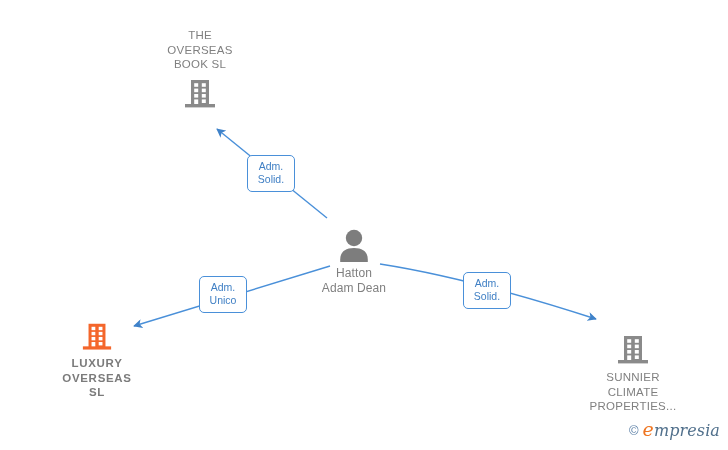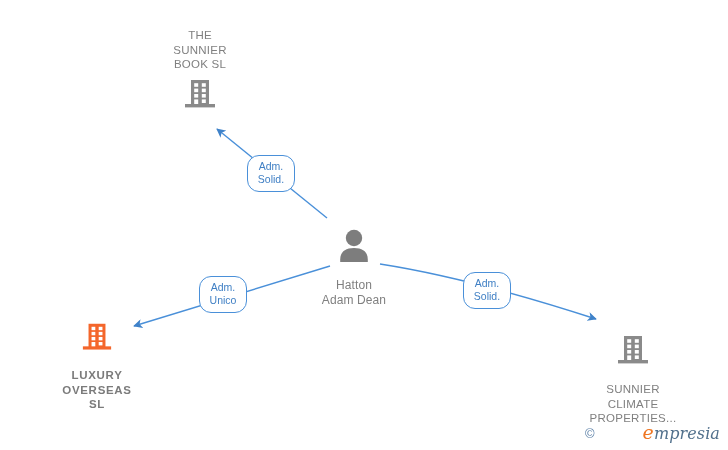--- a/index.html
+++ b/index.html
@@ -51,42 +51,42 @@
     font-weight: bold;
     color: #7b7b7b;
     letter-spacing: 0.7px;
   }
   .node-label.person {
     letter-spacing: 0.1px;
     font-size: 12px;
     line-height: 15px;
   }
   .label-above .node-label { margin-bottom: 4px; }
-  .label-below .node-label { margin-top: 16px; }
+  .label-below .node-label { margin-top: 4px; }
 
   
   #node-voucher-book {
     left: 150px; top: 28px; width: 100px;
   }
   #node-person-hatton {
     left: 296px; top: 228px; width: 116px;
   }
   #node-luxury-overseas {
     left: 47px; top: 320px; width: 100px;
   }
   #node-sunnier-climate {
     left: 578px; top: 332px; width: 110px;
   }
 
   
   .edge-label {
     position: absolute;
     box-sizing: border-box;
     border: 1.3px solid #4A90D9;
-    border-radius: 12px;
+    border-radius: 5px;
     background: #ffffff;
     color: #3f7fc4;
     font-size: 10.5px;
     line-height: 13px;
     text-align: center;
     padding: 4px 0 5px 0;
     width: 48px;
     white-space: pre-line;
   }
   #edge-label-voucher { left: 247px; top: 155px; }
@@ -105,24 +105,23 @@
   }
   #watermark .copy {
     color: #5a7fa6;
     font-size: 13px;
     line-height: 13px;
   }
   #watermark .wordmark {
     font-family: "DejaVu Serif", serif;
     font-style: italic;
     font-size: 16px;
-    line-height: 19px;
+    line-height: 24px;
     color: #51708c;
     letter-spacing: 0.1px;
-    margin-left: 44px;
   }
   #watermark .wordmark .lead {
     color: #ef7622;
     font-size: 19px;
   }
 </style>
 </head>
 <body>
 
 <div id="graph">
@@ -136,21 +135,21 @@
 
     <path d="M 327 218 L 217 129" fill="none" stroke="#4A90D9" stroke-width="1.4" marker-end="url(#arrow)"></path>
 
     <path d="M 330 266 L 134 326" fill="none" stroke="#4A90D9" stroke-width="1.4" marker-end="url(#arrow)"></path>
 
     <path d="M 380 264 Q 470 278 596 319" fill="none" stroke="#4A90D9" stroke-width="1.4" marker-end="url(#arrow)"></path>
   </svg>
 
   <div class="node label-above" id="node-voucher-book">
     <span class="node-label">THE
-SUNNIER
+OVERSEAS
 BOOK  SL</span>
     <span class="node-icon">
       <svg width="34" height="34" viewBox="0 0 34 34" xmlns="http://www.w3.org/2000/svg">
         <rect x="8" y="4" width="18" height="25" fill="#8a8a8a"></rect>
         <rect x="2" y="28" width="30" height="3.4" fill="#8a8a8a"></rect>
         <rect x="11.2" y="7.2" width="4" height="3.6" fill="#ffffff"></rect>
         <rect x="18.8" y="7.2" width="4" height="3.6" fill="#ffffff"></rect>
         <rect x="11.2" y="12.6" width="4" height="3.6" fill="#ffffff"></rect>
         <rect x="18.8" y="12.6" width="4" height="3.6" fill="#ffffff"></rect>
         <rect x="11.2" y="18" width="4" height="3.6" fill="#ffffff"></rect>

